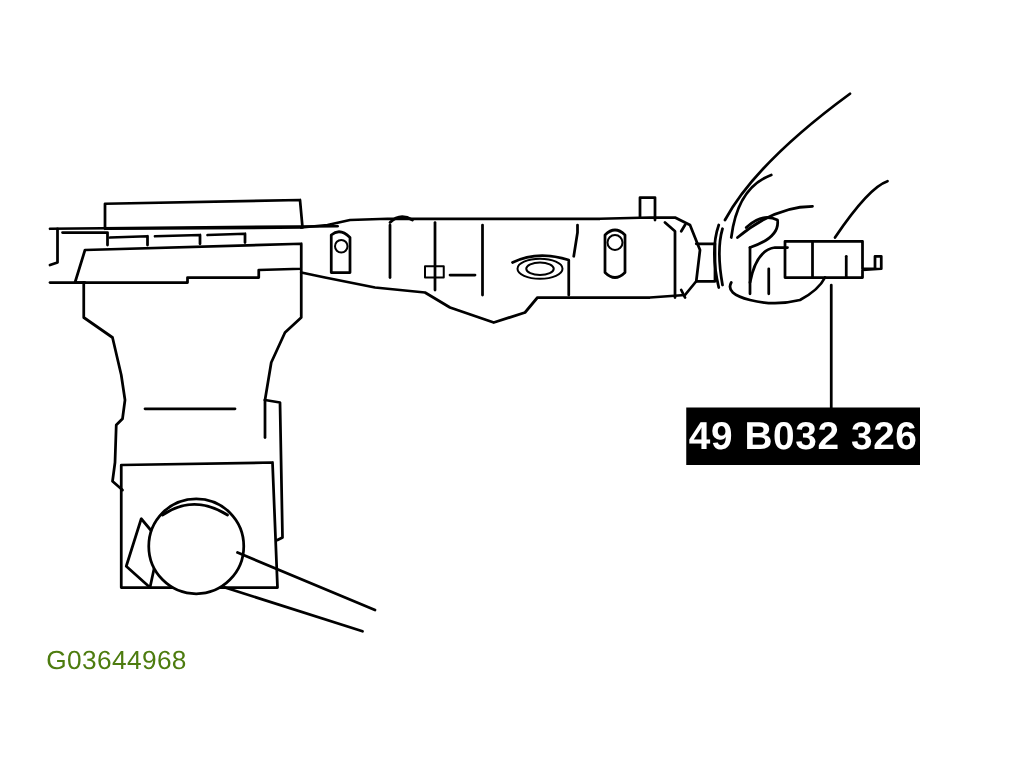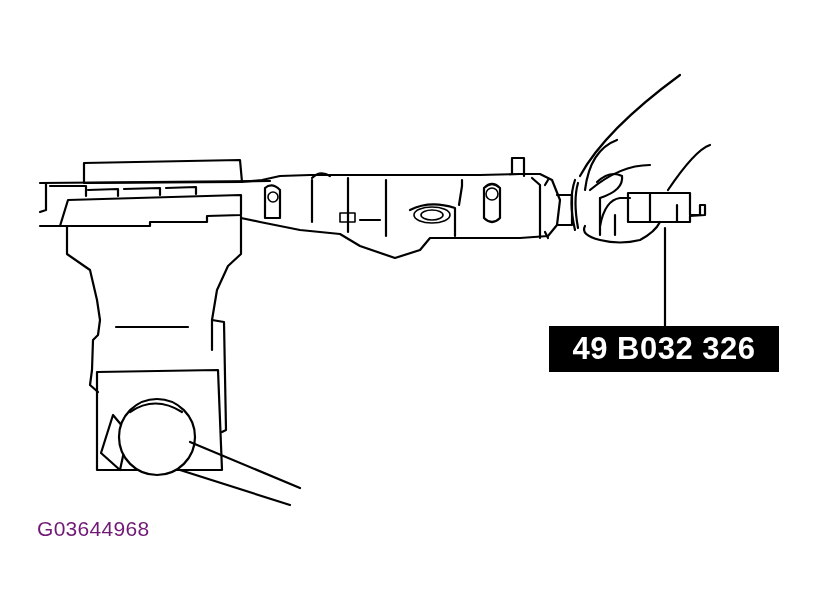--- a/index.html
+++ b/index.html
@@ -2,26 +2,26 @@
 <html><head>
 <meta charset="utf-8">
 <style>
   html, body { margin: 0; padding: 0; background: #ffffff; }
   body { width: 821px; height: 616px; position: relative; overflow: hidden; font-family: "Liberation Sans", sans-serif; }
   #drawing { position: absolute; left: 0; top: 0; width: 821px; height: 616px; }
   .ln { fill: none; stroke: #000; stroke-width: 2.2; stroke-linejoin: round; stroke-linecap: round; }
   .thin { fill: none; stroke: #000; stroke-width: 1.6; stroke-linejoin: round; stroke-linecap: round; }
   .wfill { fill: #fff; stroke: #000; stroke-width: 2.2; stroke-linejoin: round; }
   .tool-label {
-    position: absolute; left: 549px; top: 326px; width: 230px; height: 46px;
+    position: absolute; left: 549px; top: 326px; width: 187px; height: 46px;
     background: #000; color: #fff; font-weight: bold; font-size: 31px;
     line-height: 46px; text-align: center; letter-spacing: 0.5px;
   }
   .figure-id {
-    position: absolute; left: 37px; top: 517px; font-size: 21px; color: #701a75; letter-spacing: 0.3px;
+    position: absolute; left: 37px; top: 517px; font-size: 21px; color: #4d7c0f; letter-spacing: 0.3px;
   }
 </style>
 </head>
 <body>
 
 <svg id="drawing" viewBox="0 0 821 616" xmlns="http://www.w3.org/2000/svg">
 
   <g>
     <path class="ln" d="M84,163 L240,160 L242,182 L84,183 Z"></path>
     <path class="ln" d="M40,183 L270,181"></path>

